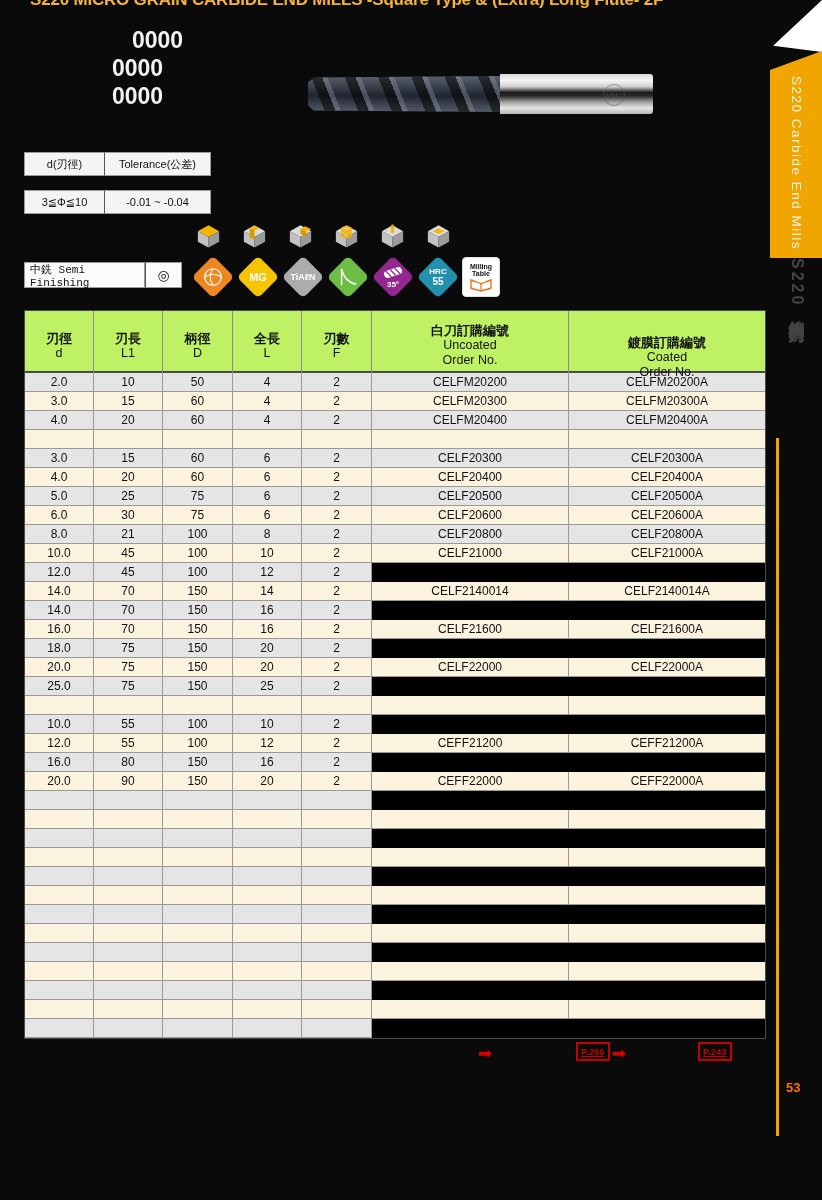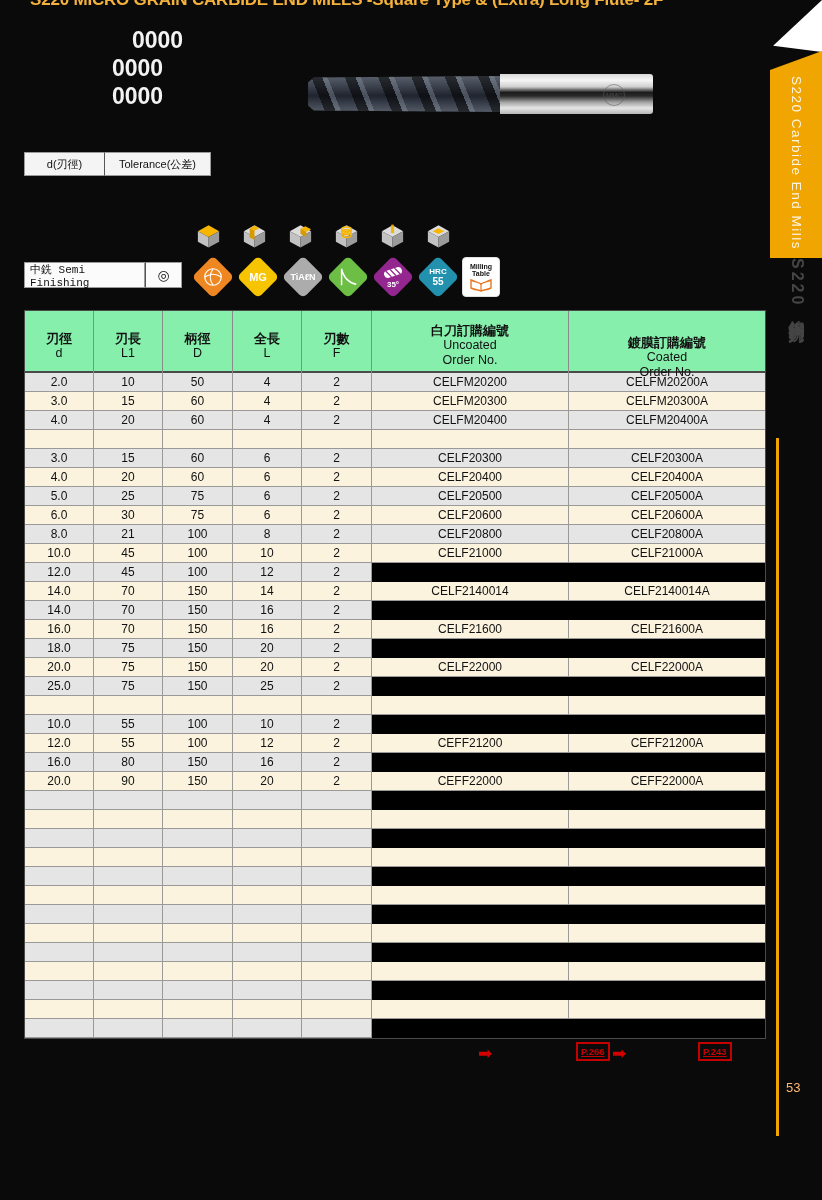--- a/index.html
+++ b/index.html
@@ -33,21 +33,21 @@
   .corner-wedge { position:absolute; left:770px; top:0; width:52px; height:52px; background:#fff;
       clip-path:polygon(6% 88%, 100% 0, 100% 100%); }
   .side-tab { position:absolute; left:770px; top:46px; width:52px; height:212px; background:#F0A500;
       clip-path:polygon(0 24px, 100% 5px, 100% 100%, 0 100%); }
   .side-tab span { position:absolute; left:50%; top:30px; transform:translateX(-50%);
       writing-mode:vertical-rl; font-size:13.5px; color:#FDF4E2; letter-spacing:1.5px; }
   .side-cat { position:absolute; left:770px; top:258px; width:52px; height:185px; }
   .side-cat span { position:absolute; left:50%; transform:translateX(-50%);
       writing-mode:vertical-rl; font-size:16px; font-weight:bold; color:#454545; letter-spacing:3px; }
   .side-rule { position:absolute; left:776px; top:438px; width:3px; height:698px; background:#F0A500; }
-  .page-num { position:absolute; left:786px; top:1080px; color:#fdba74; font-size:13px; font-weight:normal; }
+  .page-num { position:absolute; left:786px; top:1080px; color:#f97316; font-size:13px; font-weight:bold; }
 
   
   .mini { position:absolute; display:flex; }
   .mini .cell { background:#f4f4f4; border:1px solid #9a9a9a; height:24px; display:flex;
       align-items:center; justify-content:center; font-size:11px; color:#111; }
   .mini .c1 { width:81px; border-right:1px solid #555; }
   .mini .c2 { width:106px; border-left:none; }
   .tol-head { left:24px; top:152px; }
   .tol-row  { left:24px; top:190px; }
 
@@ -69,21 +69,21 @@
          transform:rotate(45deg); }
   .dia-content { position:absolute; inset:0; display:flex; flex-direction:column; align-items:center;
          justify-content:center; color:#fff; font-weight:bold; text-align:center; }
   .card { width:38px; height:40px; background:#fff; border-radius:4px; border:1.5px solid #e0e0e0;
          display:flex; flex-direction:column; align-items:center; justify-content:center; }
   .card .ct { font-size:7px; font-weight:bold; color:#111; line-height:7.5px; text-align:center; }
 
   
   .spec { position:absolute; left:24px; top:310px; width:742px; border:1px solid #4a4a4a; background:#fff; }
   .thead { display:grid; grid-template-columns:69px 69px 70px 69px 70px 197px 196px; height:62px;
-      background:#86efac; border-bottom:2px solid #4a4a4a; }
+      background:#bef264; border-bottom:2px solid #4a4a4a; }
   .th { border-right:1px solid #8a8a8a; display:flex; flex-direction:column; align-items:center;
       justify-content:center; color:#111; line-height:15px; }
   .th:last-child { border-right:none;margin-top:24px; }
   .th .zh { font-size:13px; font-weight:bold; }
   .th .en { font-size:12.5px; }
   .trow { display:grid; grid-template-columns:69px 69px 70px 69px 70px 197px 196px; height:19px; }
   .trow.white { background:#e5e5e5; }
   .trow.cream { background:#FCF3DE; }
   .tc { border-right:1px solid #999; border-bottom:1px solid #999; display:flex; align-items:center;
       justify-content:center; font-size:12px; color:#111; overflow:hidden; }
@@ -122,20 +122,24 @@
   </div>
   <div class="side-cat">
     <span>S220鎢鋼銑刀</span>
   </div>
   <div class="side-rule"></div>
   <div class="page-num">53</div>
 
   <div class="mini tol-head">
     <div class="cell c1">d(刃徑)</div>
     <div class="cell c2">Tolerance(公差)</div>
+  </div>
+  <div class="mini tol-row">
+    <div class="cell c1">3≦Φ≦10</div>
+    <div class="cell c2">-0.01 ~ -0.04</div>
   </div>
 
   <div class="finish">
     <div class="lab">中銑 Semi Finishing</div>
     <div class="sym">◎</div>
   </div>
 
   <div class="op-row">
       <svg viewBox="0 0 30 28" class="op">
         <polygon points="4,9 15,3 26,9 15,15" fill="#F7B500"></polygon>

